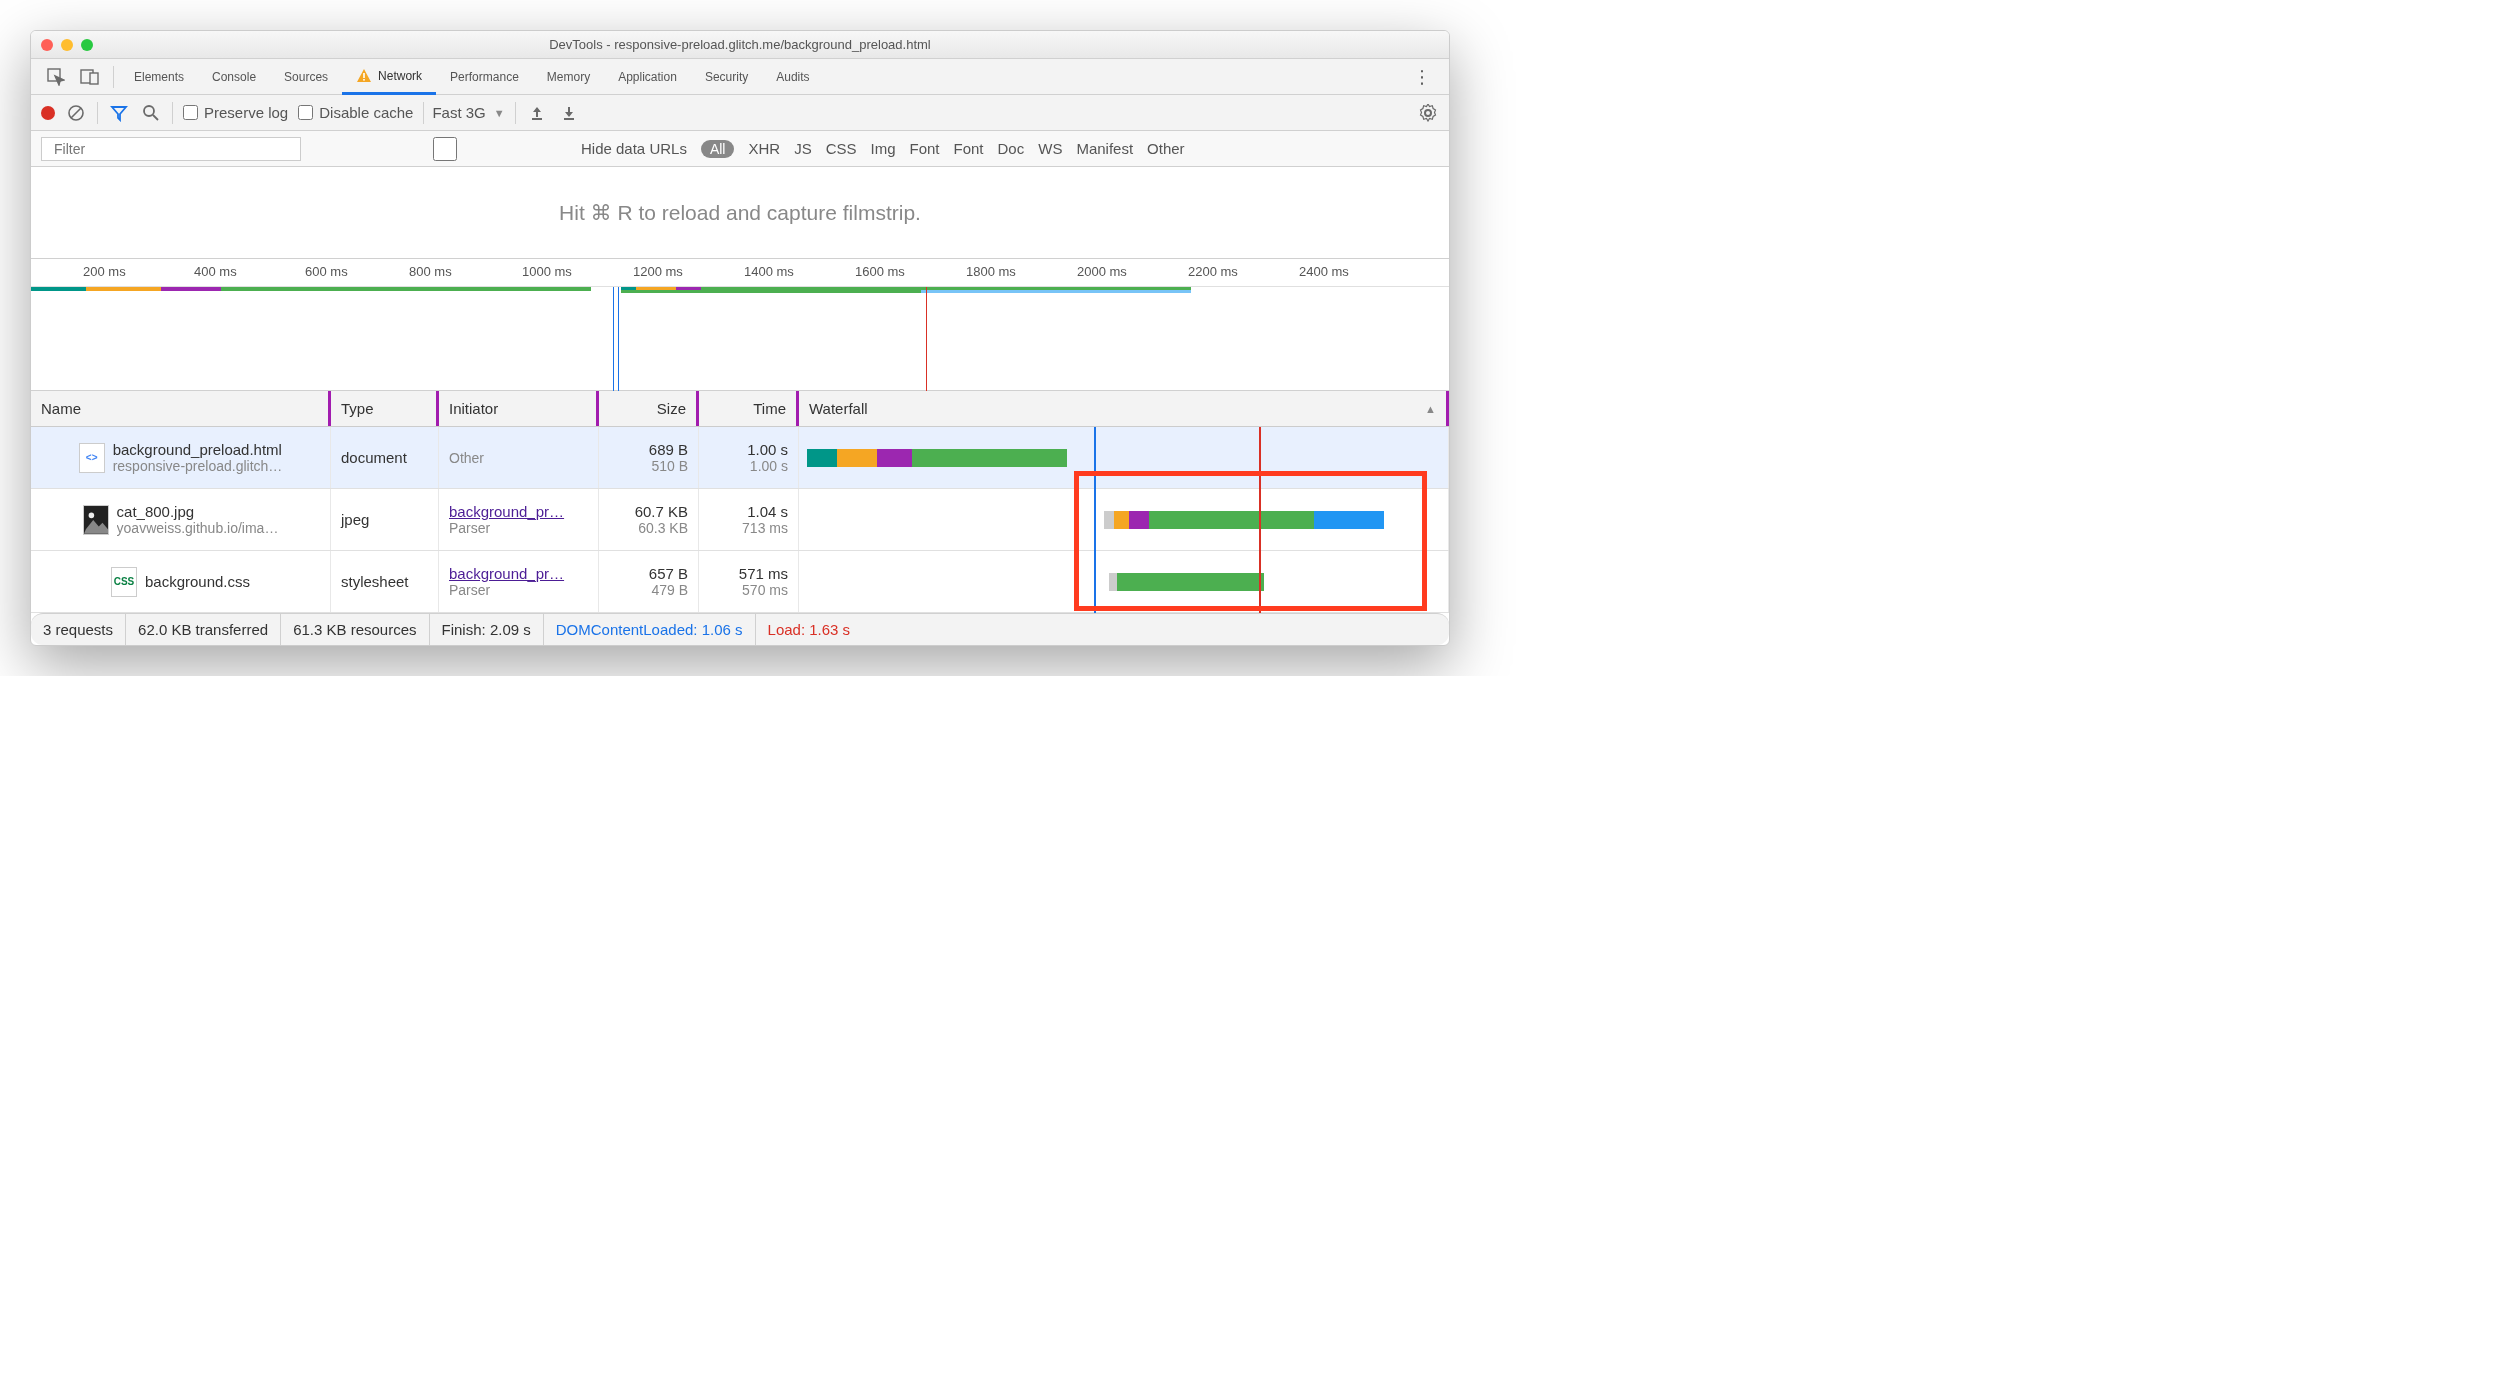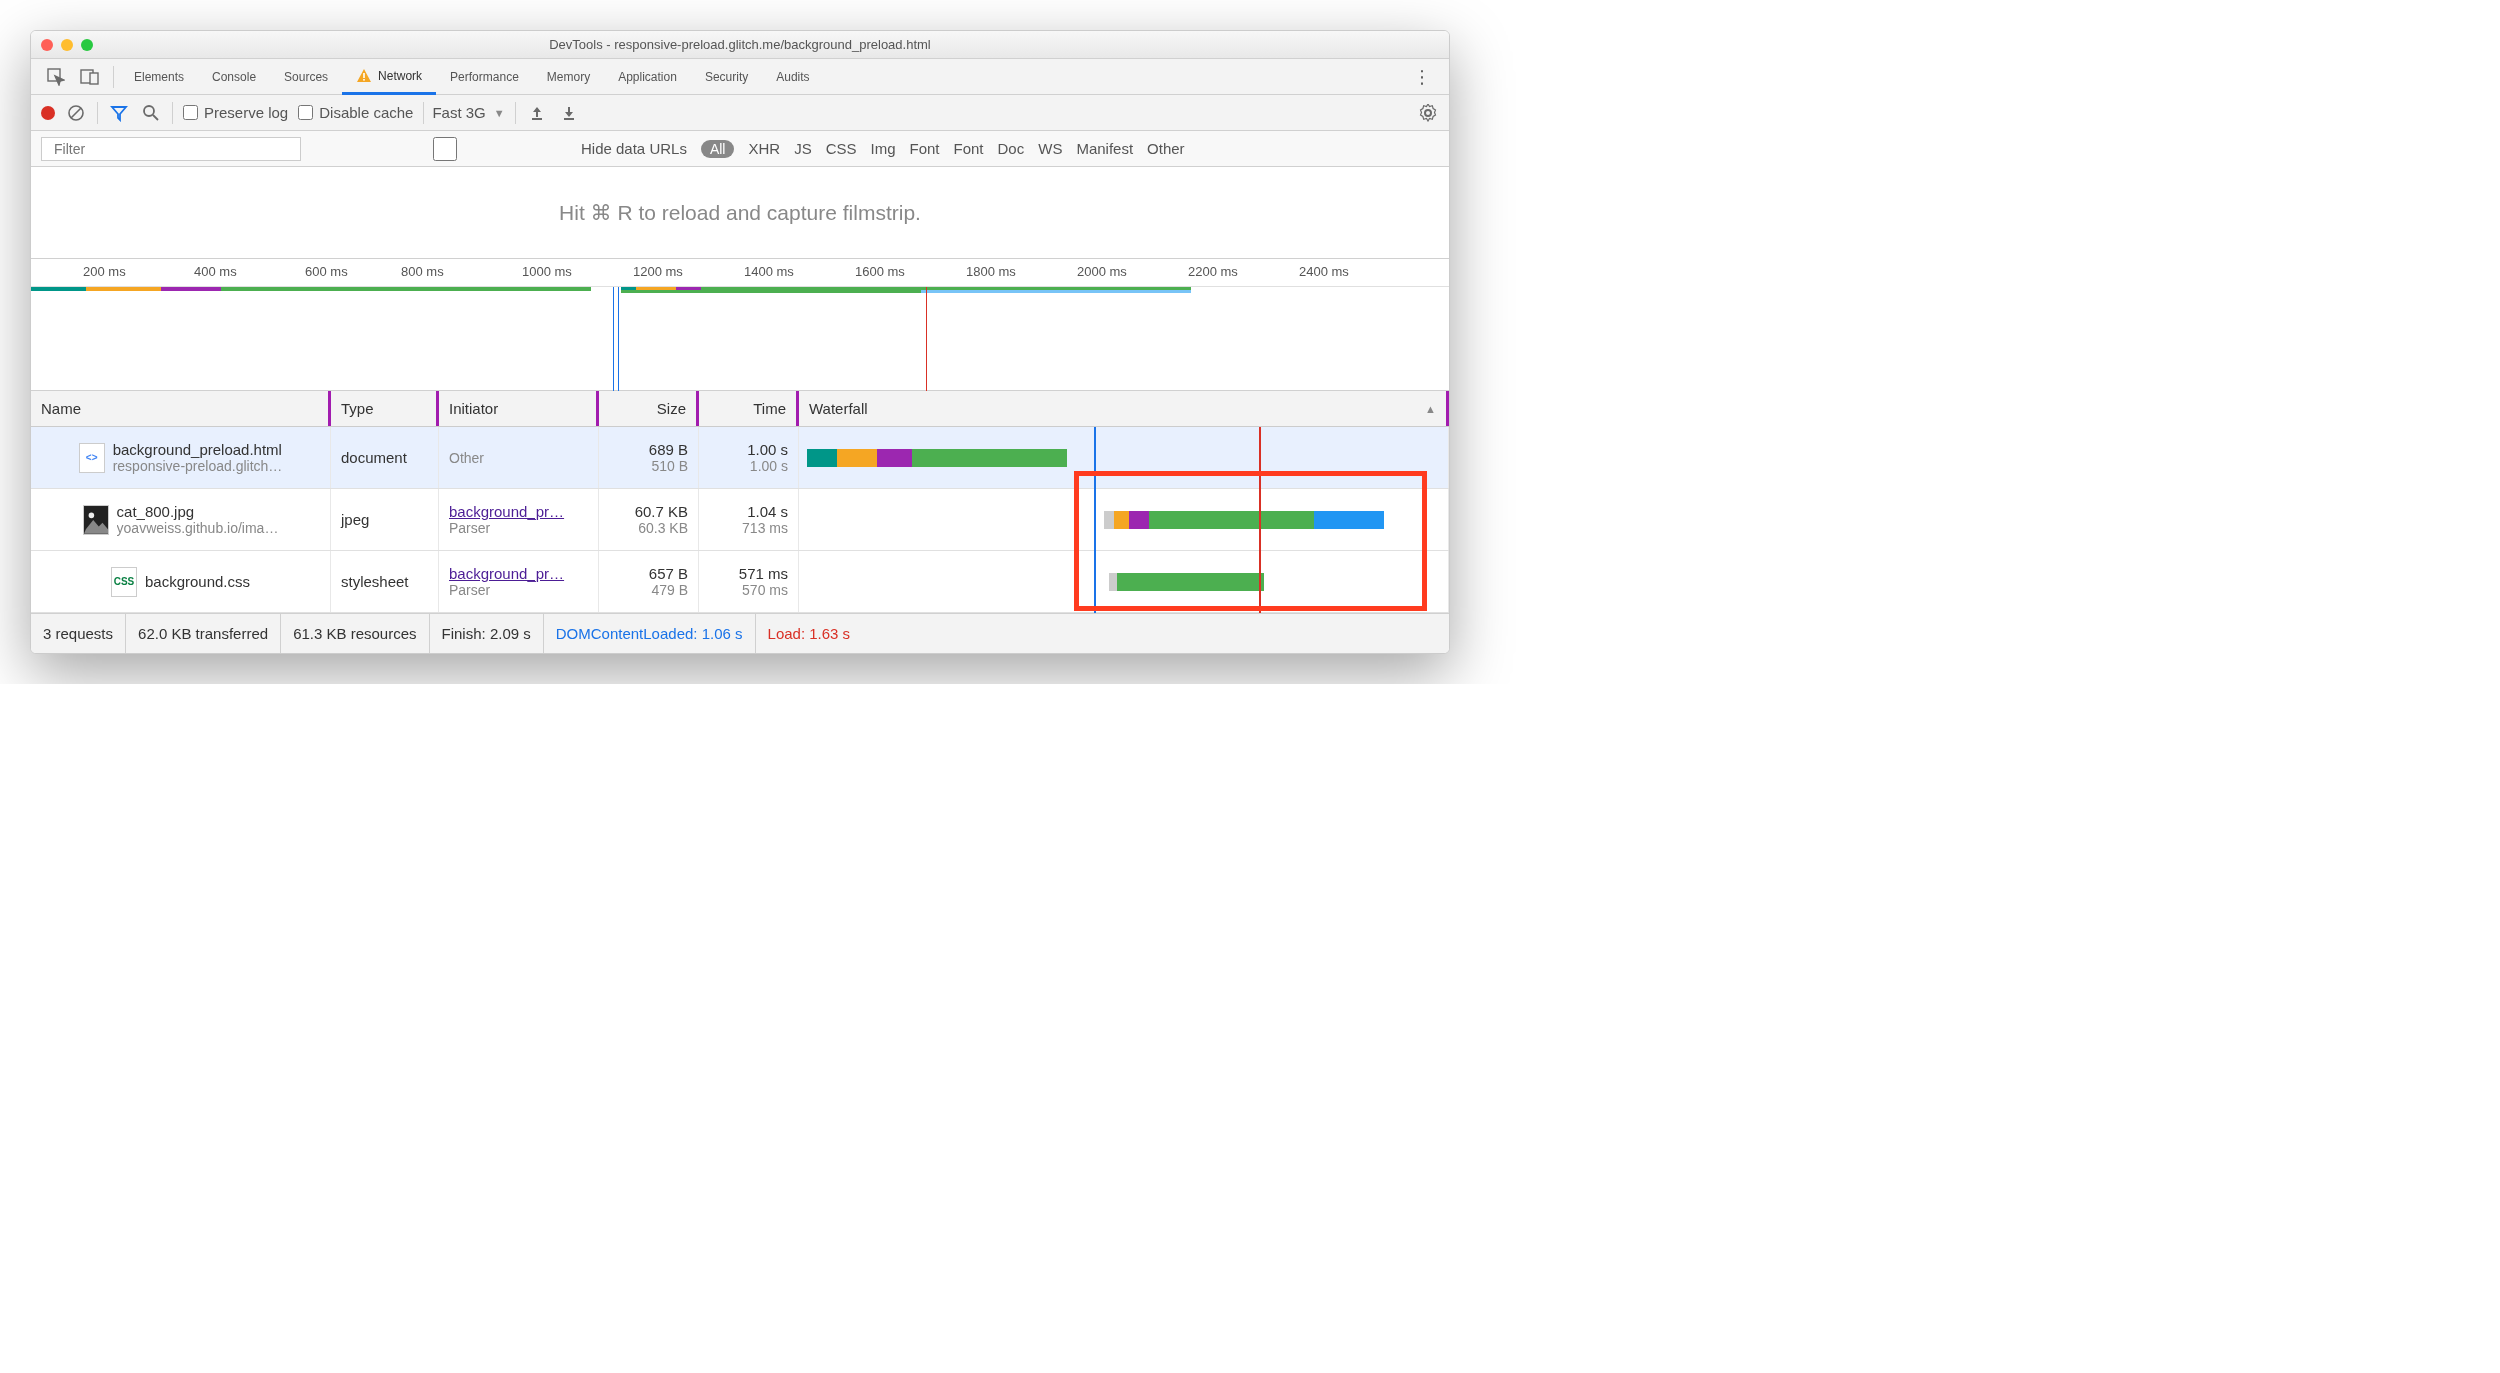--- a/index.html
+++ b/index.html
@@ -44,21 +44,21 @@
 .row.sel { background: #e8f0fe; }
 .row .cell { border-right: 1px solid #e8e8e8; height: 100%; display: flex; flex-direction: column; justify-content: center; padding: 0 10px; overflow: hidden; white-space: nowrap; text-overflow: ellipsis; }
 .row .cn{width:300px; flex-direction:row; align-items:center; gap:8px;} .row .ct{width:108px;} .row .ci{width:160px;} .row .cs{width:100px; text-align:right; align-items:flex-end;} .row .ctm{width:100px; text-align:right; align-items:flex-end;} .row .cw{flex:1; position:relative; padding:0;}
 .fname { display: flex; flex-direction: column; overflow: hidden; }
 .sub { color: #888; font-size: 14px; }
 .link { text-decoration: underline; color: #4c1d95; }
 .ficon { width: 26px; height: 30px; border: 1px solid #ccc; display: flex; align-items: center; justify-content: center; font-size: 10px; font-weight: bold; background: #fff; }
 .ficon.html{color:#4285f4;} .ficon.img{background:#333; padding:0;} .ficon.css{color:#0a8043;}
 .wrow { position: absolute; top: 50%; transform: translateY(-50%); height: 18px; }
 .wseg { position: absolute; height: 100%; }
-.status { display: flex; align-items: flex-start; height: 40px; border-top: 1px solid #d0d0d0; font-size: 15px; background:#f3f3f3; }
+.status { display: flex; align-items: flex-start; height: 32px; border-top: 1px solid #d0d0d0; font-size: 15px; background:#f3f3f3;border-radius:12px; }
 .status span { padding: 0 12px; border-right: 1px solid #d0d0d0; height: 100%; display: flex; align-items: center; }
 .status .dcl{color:#1a73e8;} .status .load{color:#d93025;}
 .vline { position: absolute; width: 1px; top: 0; bottom: 0; }
 .highlight-box { position: absolute; border: 5px solid #ff3b1f; pointer-events:none; }
 svg{display:block;}
 </style>
 </head>
 <body>
 
 <div class="window">
@@ -177,21 +177,21 @@
     <span class="ftype">Other</span>
   </div>
 
   <div class="hint">Hit ⌘ R to reload and capture filmstrip.</div>
 
   <div class="overview">
     <div class="ticks">
       <span style="left:52px">200 ms</span>
       <span style="left:163px">400 ms</span>
       <span style="left:274px">600 ms</span>
-      <span style="left:370px">800 ms</span>
+      <span style="left:378px">800 ms</span>
       <span style="left:491px">1000 ms</span>
       <span style="left:602px">1200 ms</span>
       <span style="left:713px">1400 ms</span>
       <span style="left:824px">1600 ms</span>
       <span style="left:935px">1800 ms</span>
       <span style="left:1046px">2000 ms</span>
       <span style="left:1157px">2200 ms</span>
       <span style="left:1268px">2400 ms</span>
     </div>
     <div class="ov-track">

